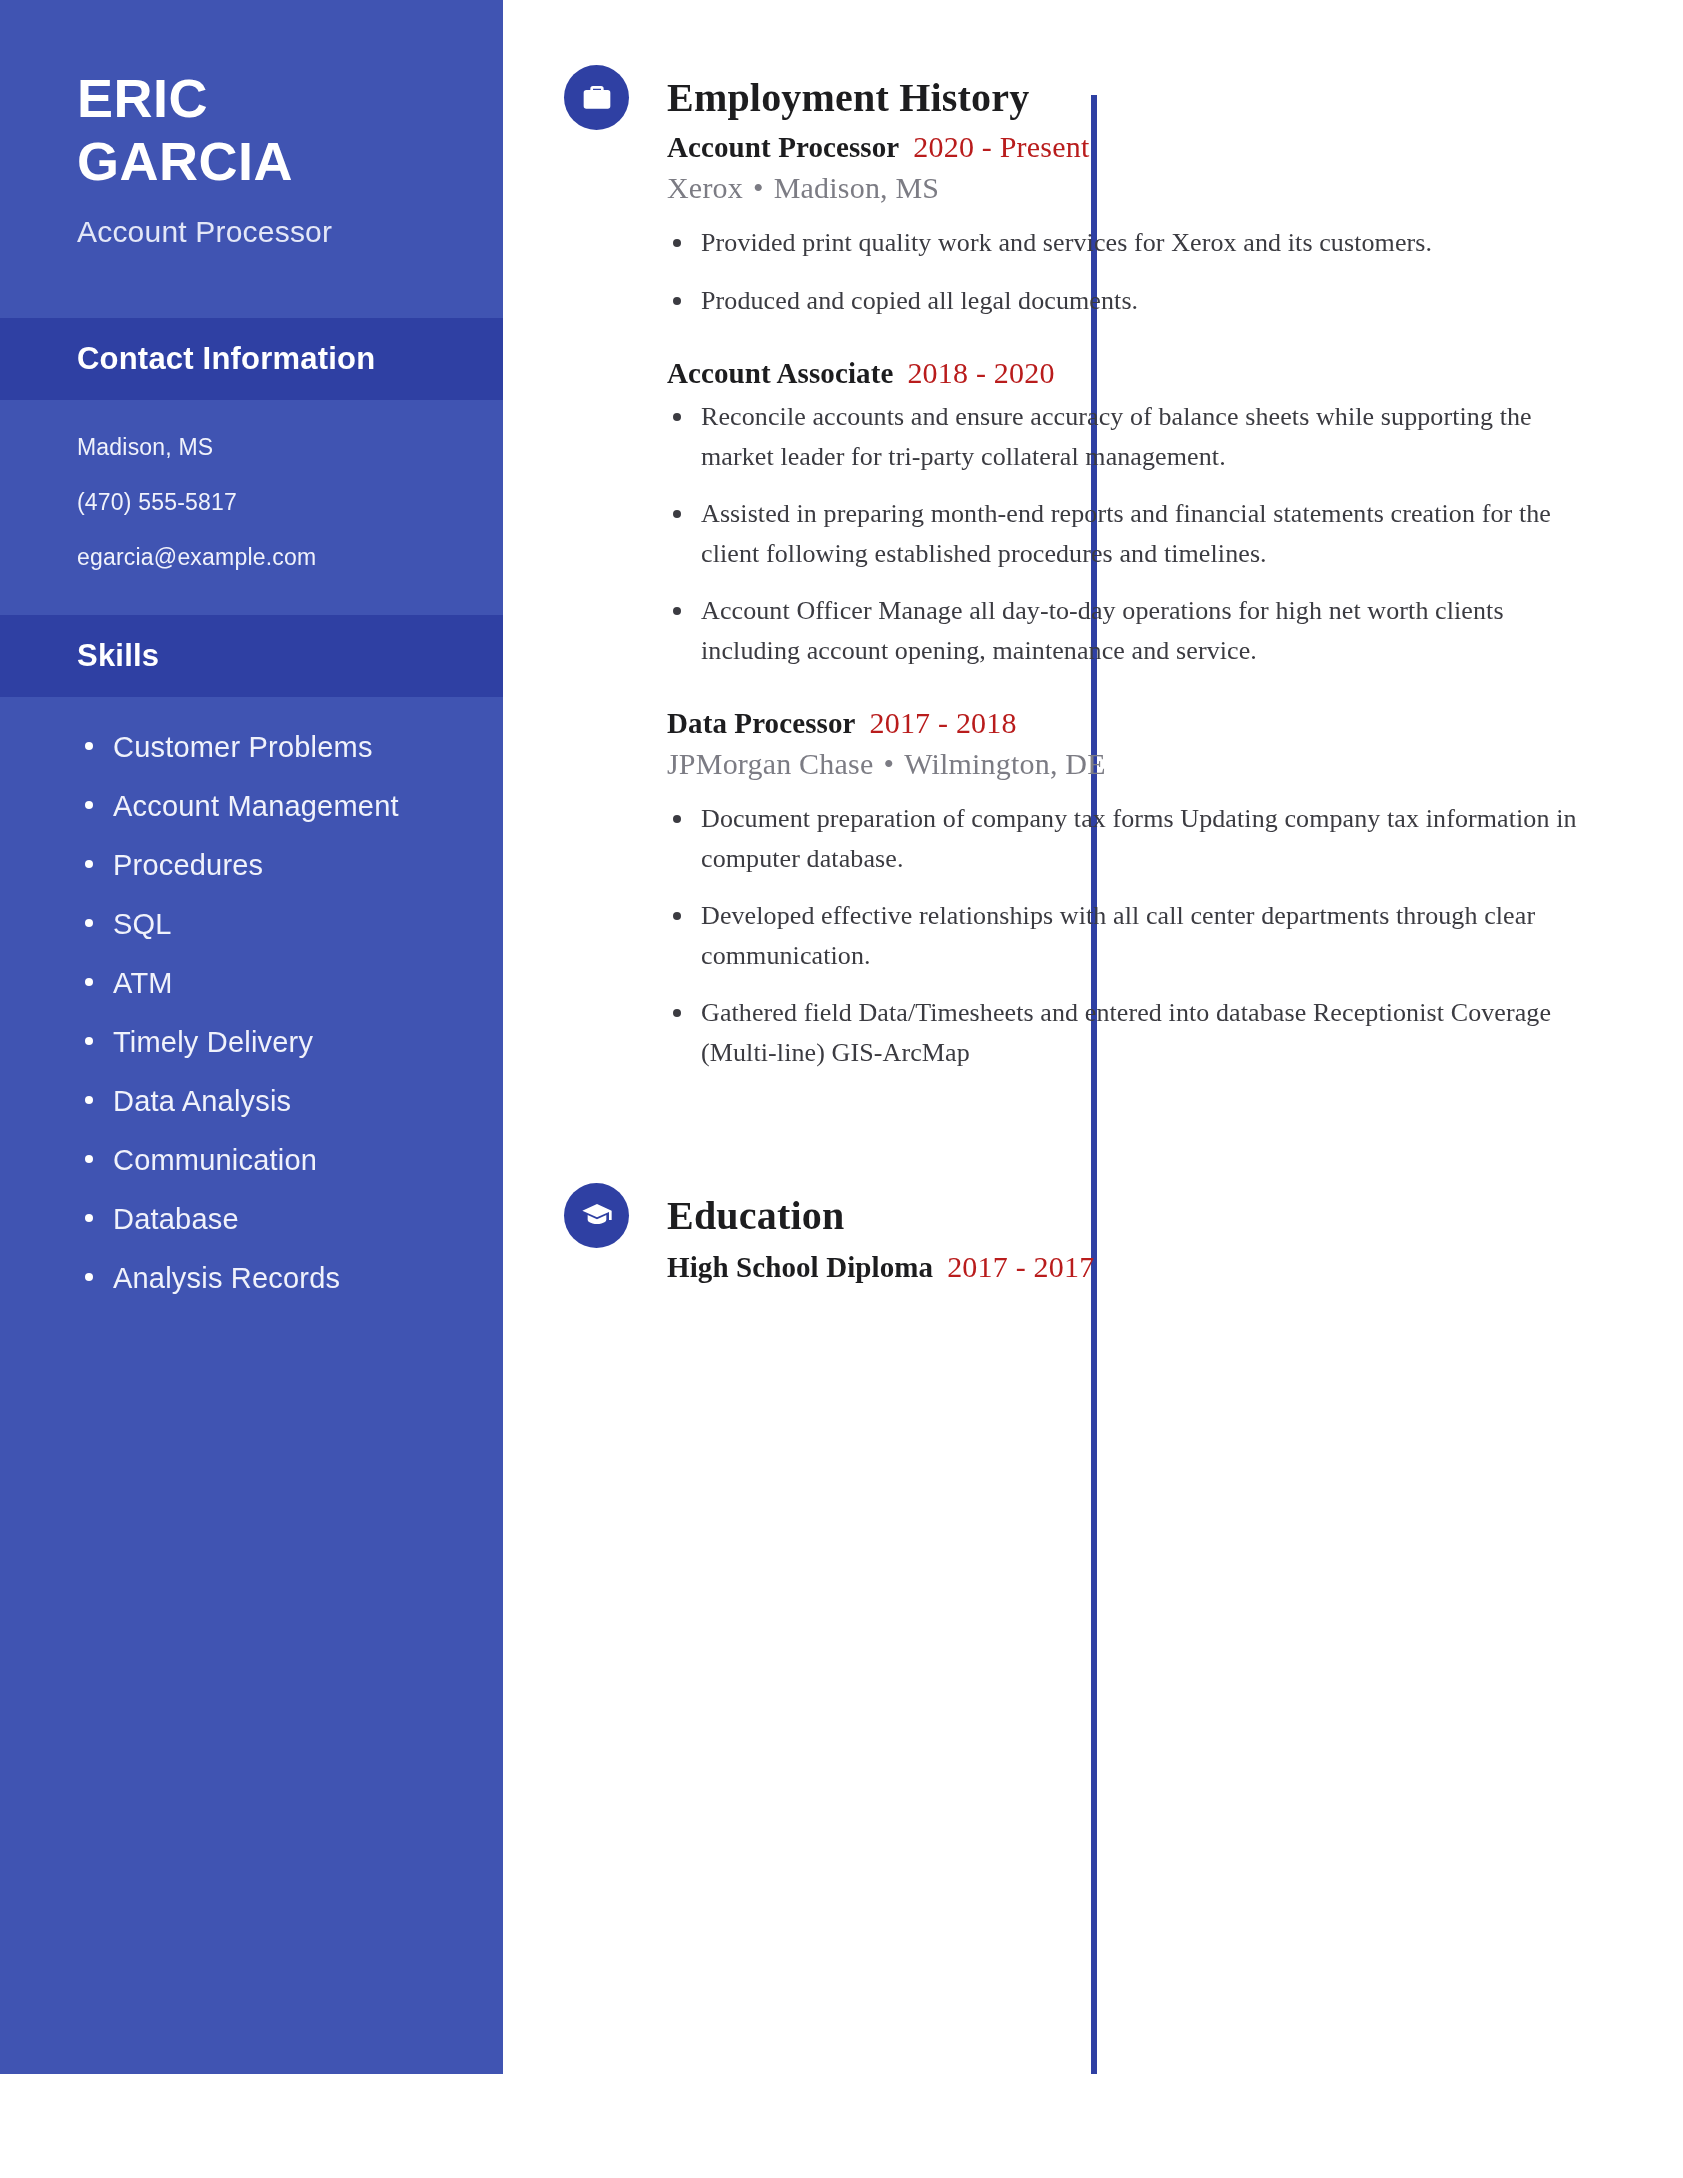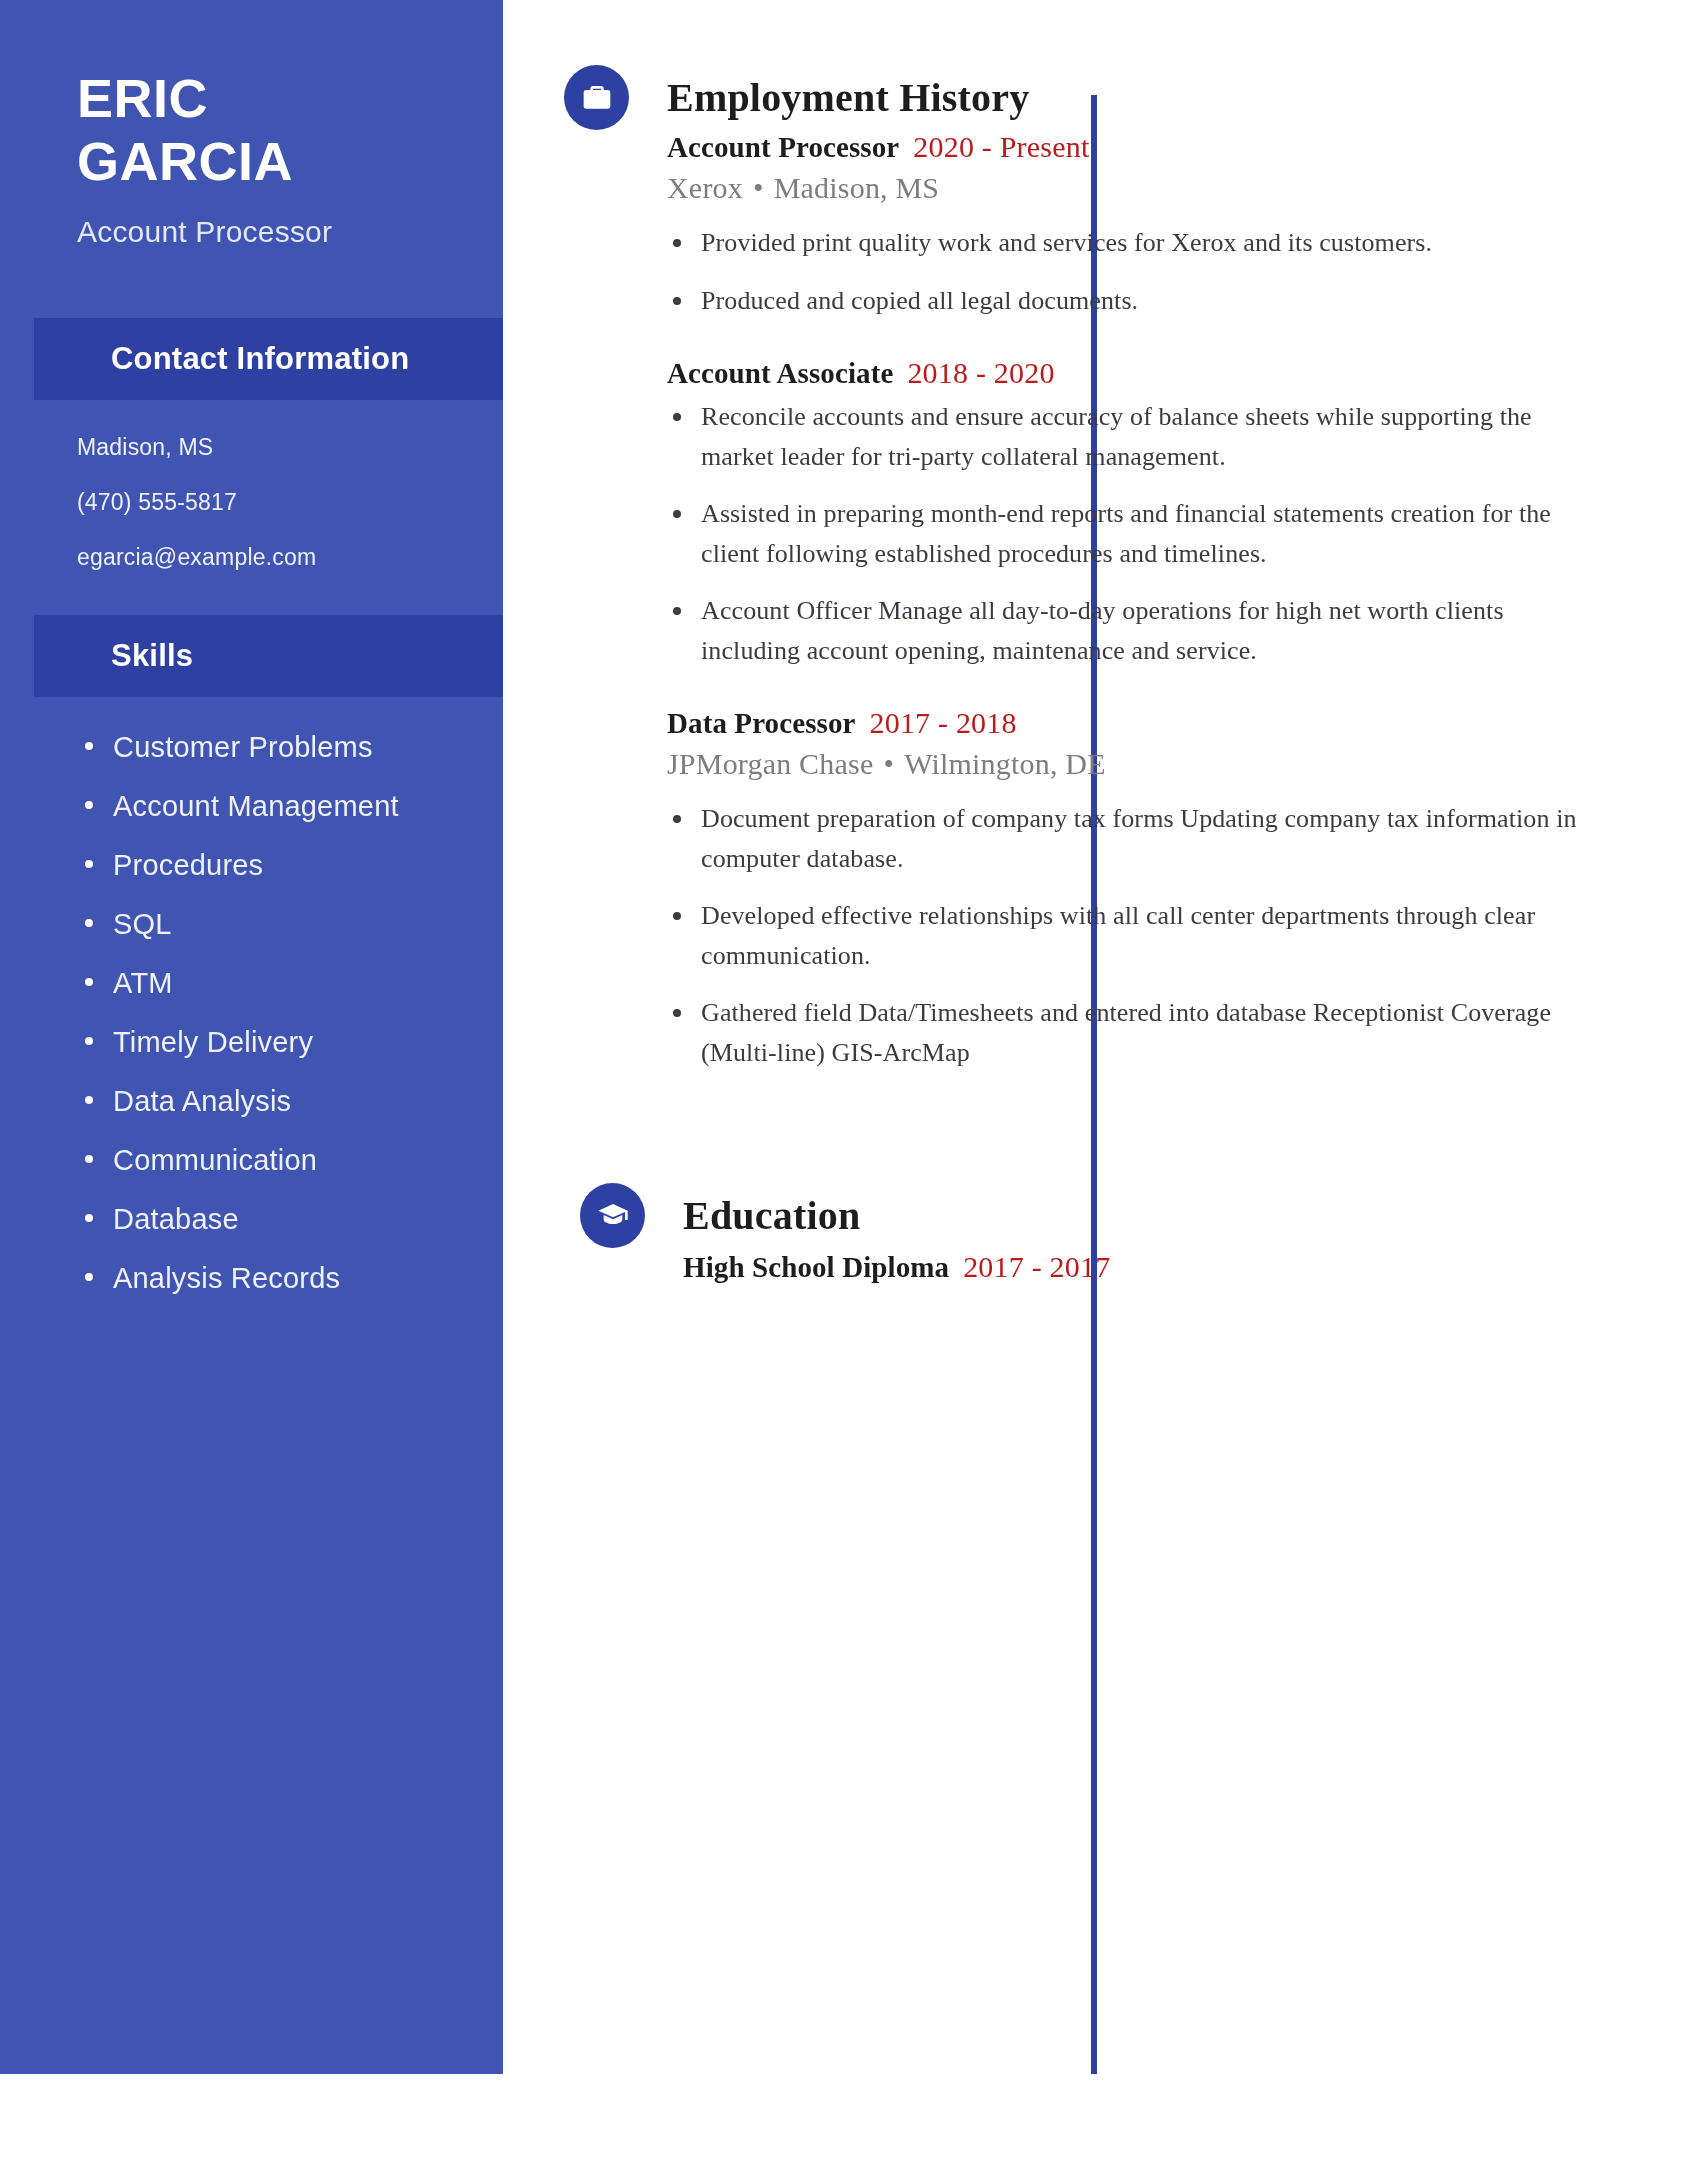--- a/index.html
+++ b/index.html
@@ -39,21 +39,20 @@
     letter-spacing: 0.2px;
   }
 
   .section-head {
     background: #2f40a3;
     padding: 23px 0 23px 77px;
     font-size: 31px;
     font-weight: 700;
     color: #ffffff;
     letter-spacing: 0.2px;
-    margin-left: 34px;
   }
   .contact-head { margin-top: 69px; }
   .skills-head { margin-top: 0; }
 
   .contact-body { padding: 34px 0 44px 77px; }
   .contact-line {
     font-size: 23px;
     color: #f0f2fb;
     margin-bottom: 28px;
     letter-spacing: 0.2px;
@@ -167,21 +166,21 @@
   }
   .bullets li::before {
     content: "";
     position: absolute;
     left: 6px; top: 16px;
     width: 8px; height: 8px;
     border-radius: 50%;
     background: #3b3b41;
   }
   .entry.spaced { margin-top: 36px; }
-  .edu-section { margin-top: 111px; margin-left: 16px; }
+  .edu-section { margin-top: 111px; }
   .edu-entry { margin-top: 2px; }
 </style>
 </head>
 <body>
 
 <div class="page">
 
   <aside class="sidebar">
 
     <div class="name-block">

